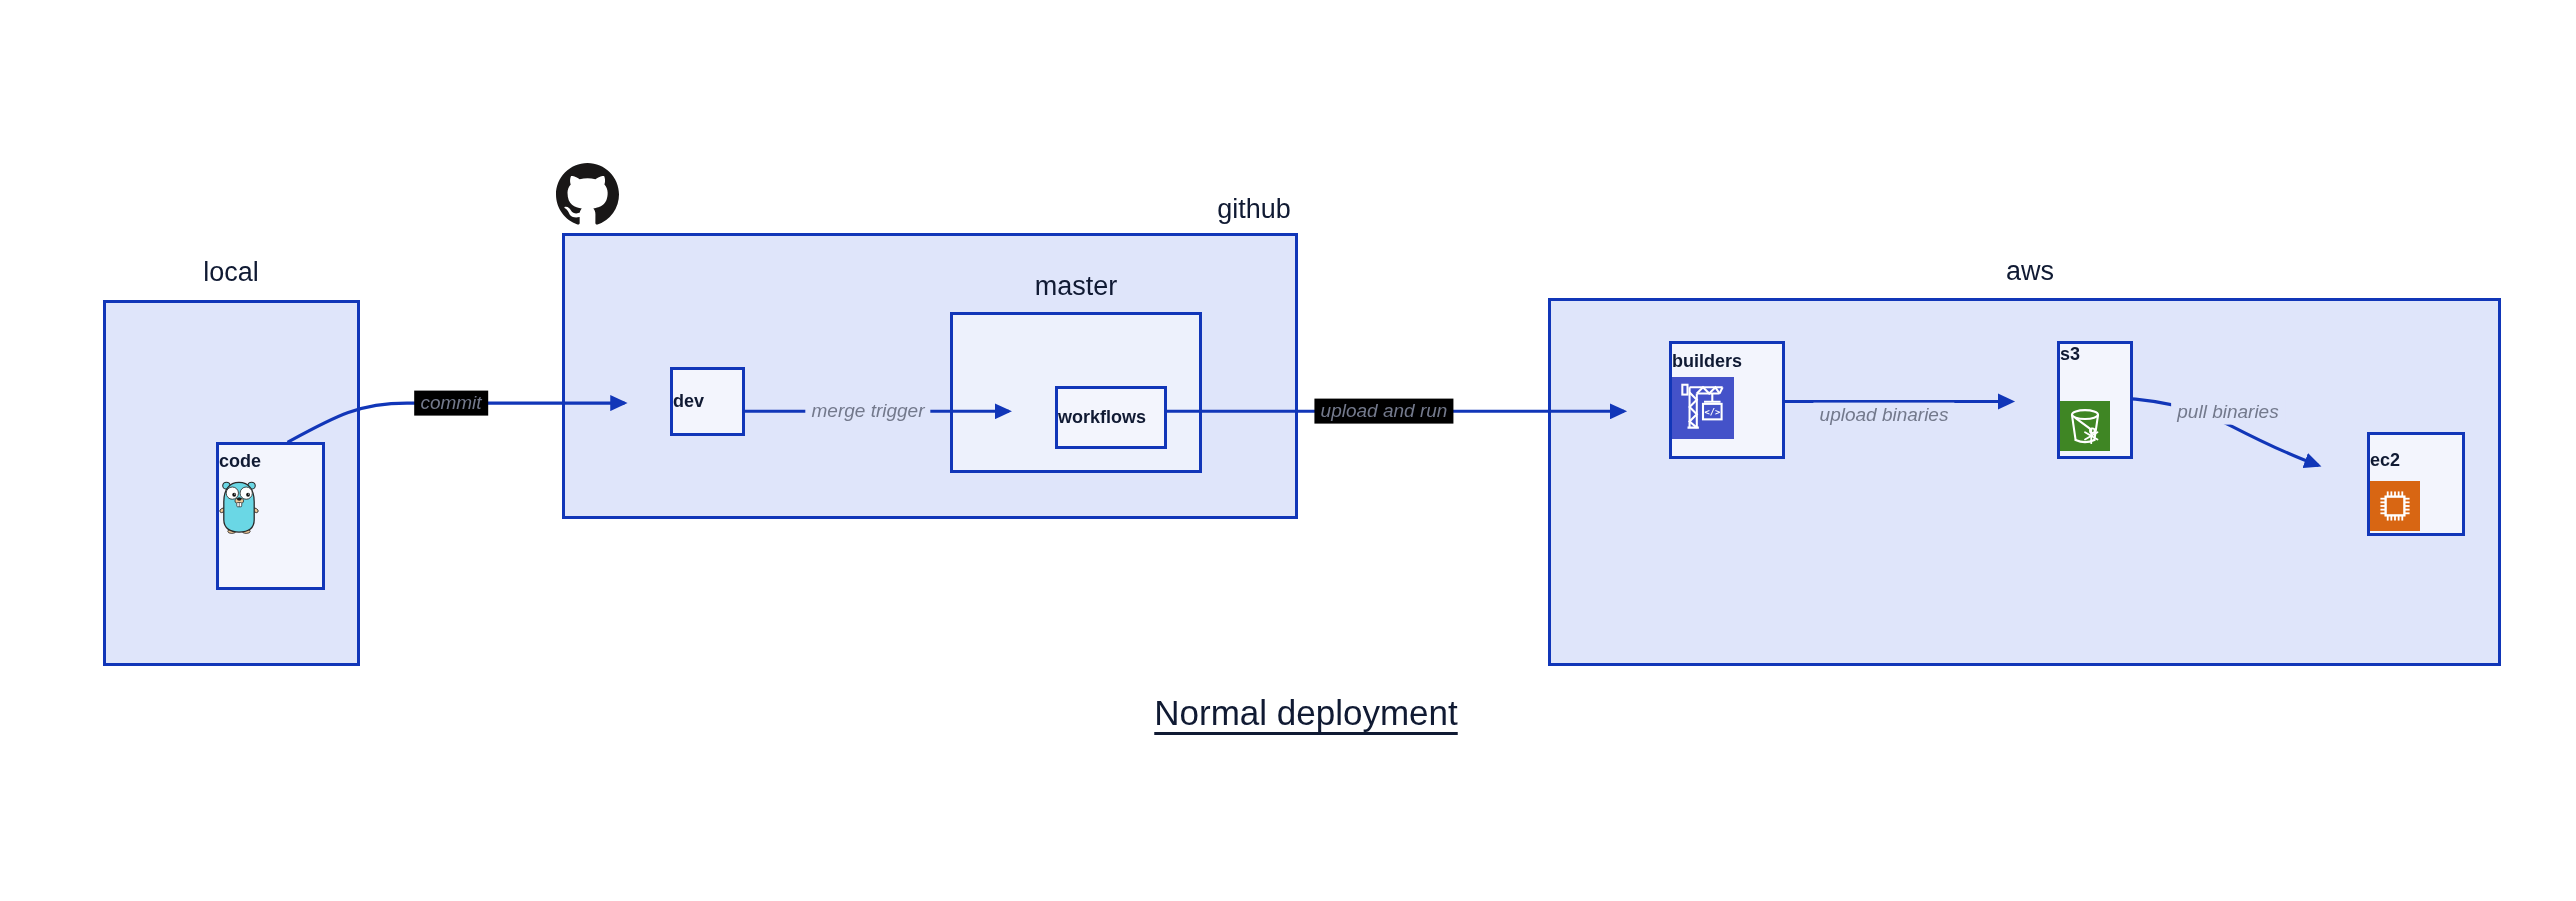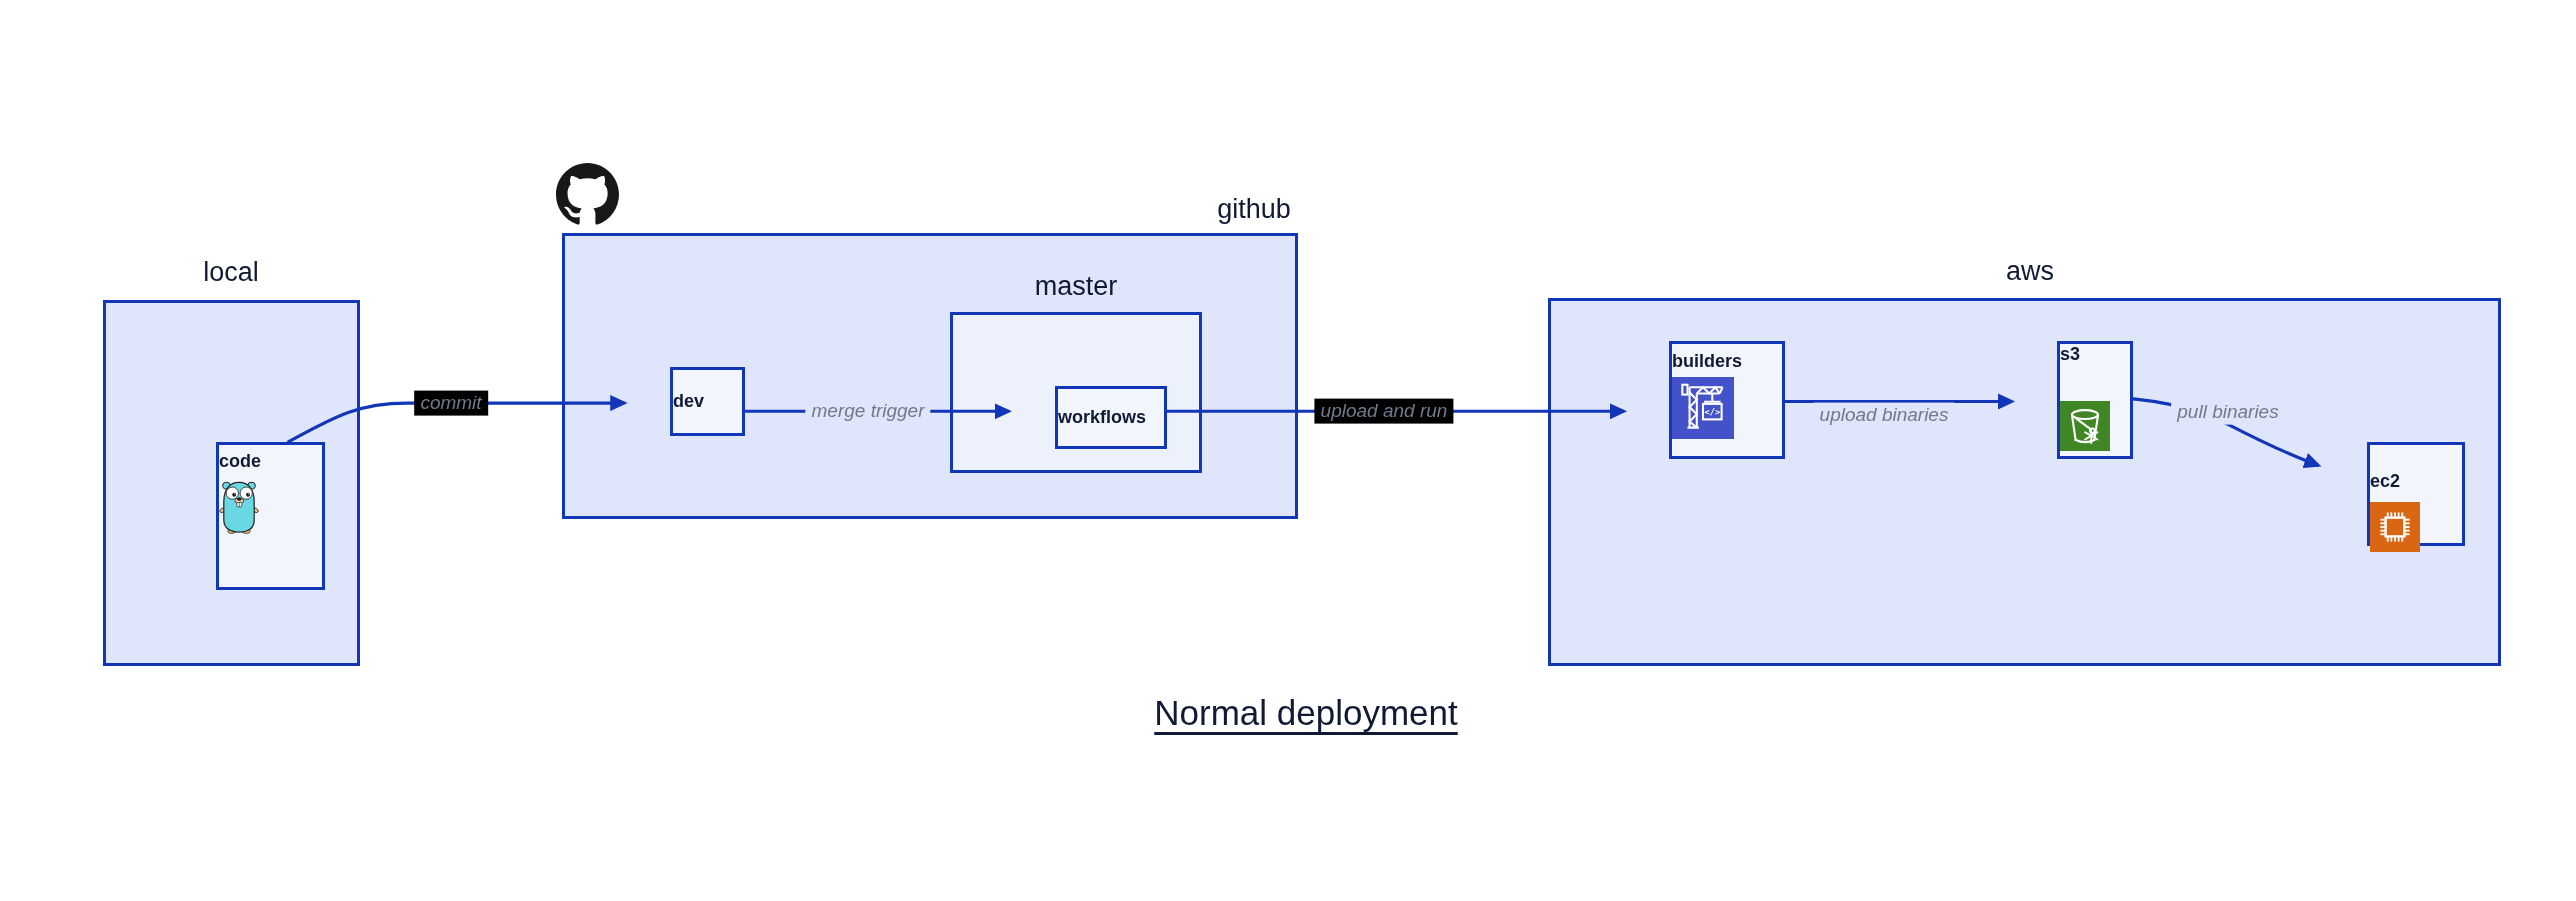--- a/index.html
+++ b/index.html
@@ -40,21 +40,21 @@
   .node-label{
     font-size:18px;font-weight:bold;color:var(--text-dark);
     line-height:1.15;white-space:nowrap;
   }
   .node.centered{justify-content:center;}
   #node-code{left:179px;top:442px;width:109px;height:148px;padding-top:6.2px;}
   #node-dev{left:633px;top:367px;width:75px;height:69px;}
   #node-workflows{left:1018px;top:386px;width:112px;height:63px;}
   #node-builders{left:1632px;top:341px;width:116px;height:118px;padding-top:7.2px;}
   #node-s3{left:2020px;top:341px;width:76px;height:118px;padding-top:0;gap:26px;}
-  #node-ec2{left:2330px;top:442px;width:98px;height:104px;padding-top:26px;}
+  #node-ec2{left:2330px;top:432px;width:98px;height:104px;padding-top:15px;}
   #panel-local{left:103px;top:300px;width:257px;height:366px;}
   #panel-github{left:562px;top:233px;width:736px;height:286px;}
   #panel-master{left:950px;top:312px;width:252px;height:161px;}
   #panel-aws{left:1548px;top:298px;width:953px;height:368px;}
   #label-local{left:231px;top:257px;}
   #label-github{left:1254px;top:194px;}
   #label-master{left:1076px;top:271px;}
   #label-aws{left:2030px;top:256px;}
   #octocat{position:absolute;left:556px;top:163px;width:63px;height:63px;}
   #edges{position:absolute;left:0;top:0;width:2604px;height:902px;pointer-events:none;}

